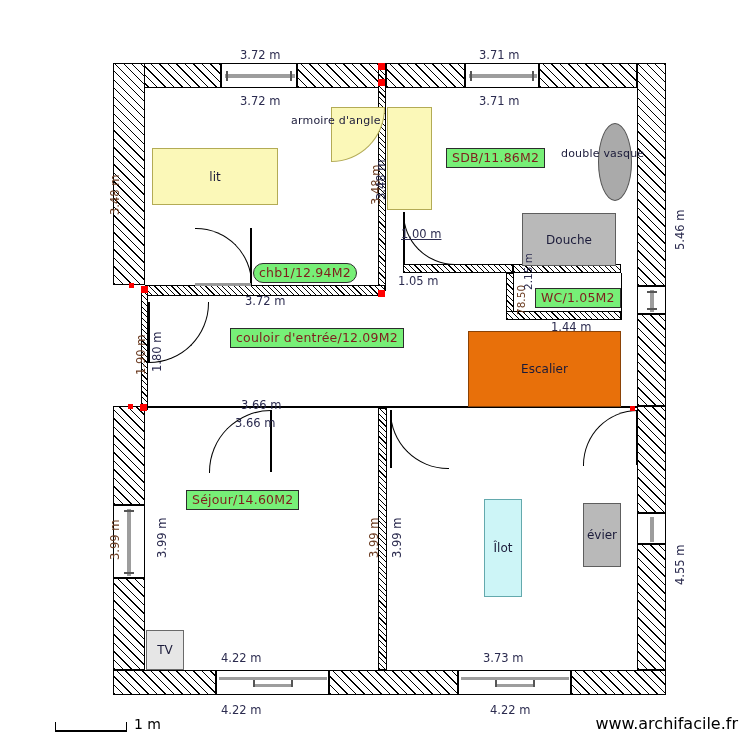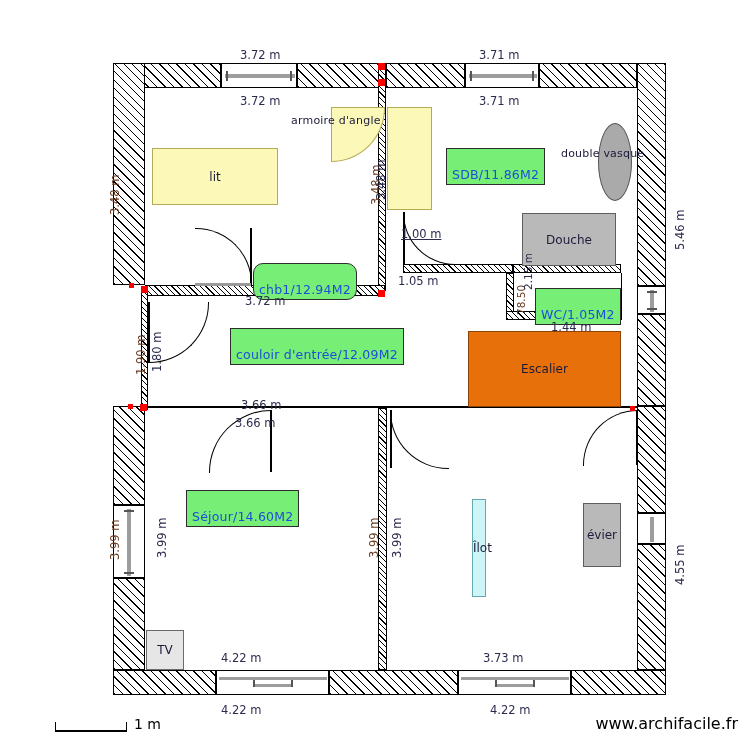--- a/index.html
+++ b/index.html
@@ -33,21 +33,21 @@
   .doorleaf{position:absolute;background:#000;}
 
   
   .lbl{position:absolute;white-space:nowrap;color:#1b1b3a;font-size:11px;
        letter-spacing:.2px;}
   .dim{position:absolute;white-space:nowrap;font-size:11.5px;color:#2b2b4f;
        letter-spacing:0px;}
   .dim.brown{color:#6b3b20;}
   .dim.vert{transform-origin:left top;}
   .tag{position:absolute;white-space:nowrap;background:#77ef77;border:1.4px solid #2c2c2c;
-       color:#1d4ed8;font-size:12.5px;padding:18px 5px 2px 5px;letter-spacing:.2px;}
+       color:#7f1d1d;font-size:12.5px;padding:1px 5px 2px 5px;letter-spacing:.2px;}
 
   
   .furn{position:absolute;box-sizing:border-box;border:1.2px solid #7a7a52;}
   .furn.bed{background:#fbf8b8;border-color:#b3ab55;}
   .furn.grey{background:#b9b9b9;border-color:#5e5e5e;}
   .furn.lgrey{background:#e6e6e6;border-color:#6a6a6a;}
   .furn.cyan{background:#cdf5f7;border-color:#63a9ad;}
   .furn.orange{background:#e8700a;border:1.2px solid #8a4206;}
   .furn.oval{background:#aaaaaa;border:1.2px solid #555;border-radius:50%;}
   .furn span{position:absolute;left:0;right:0;top:50%;transform:translateY(-50%);
@@ -170,21 +170,21 @@
   </div>
 
   <div class="furn grey" style="left:522px;top:213px;width:94px;height:53px;">
     <span>Douche</span>
   </div>
 
   <div class="furn lgrey" style="left:146px;top:630px;width:38px;height:40px;">
     <span>TV</span>
   </div>
 
-  <div class="furn cyan" style="left:472px;top:499px;width:14px;height:98px;">
+  <div class="furn cyan" style="left:484px;top:499px;width:38px;height:98px;">
     <span>Îlot</span>
   </div>
 
   <div class="furn grey" style="left:583px;top:503px;width:38px;height:64px;">
     <span>évier</span>
   </div>
 
   <div class="arc" style="left:195px;top:228px;width:56px;height:56px;
        border-radius:0 56px 0 0;border-left:none;border-bottom:none;"></div>
   <div class="doorleaf" style="left:250px;top:228px;width:1.6px;height:57px;"></div>

